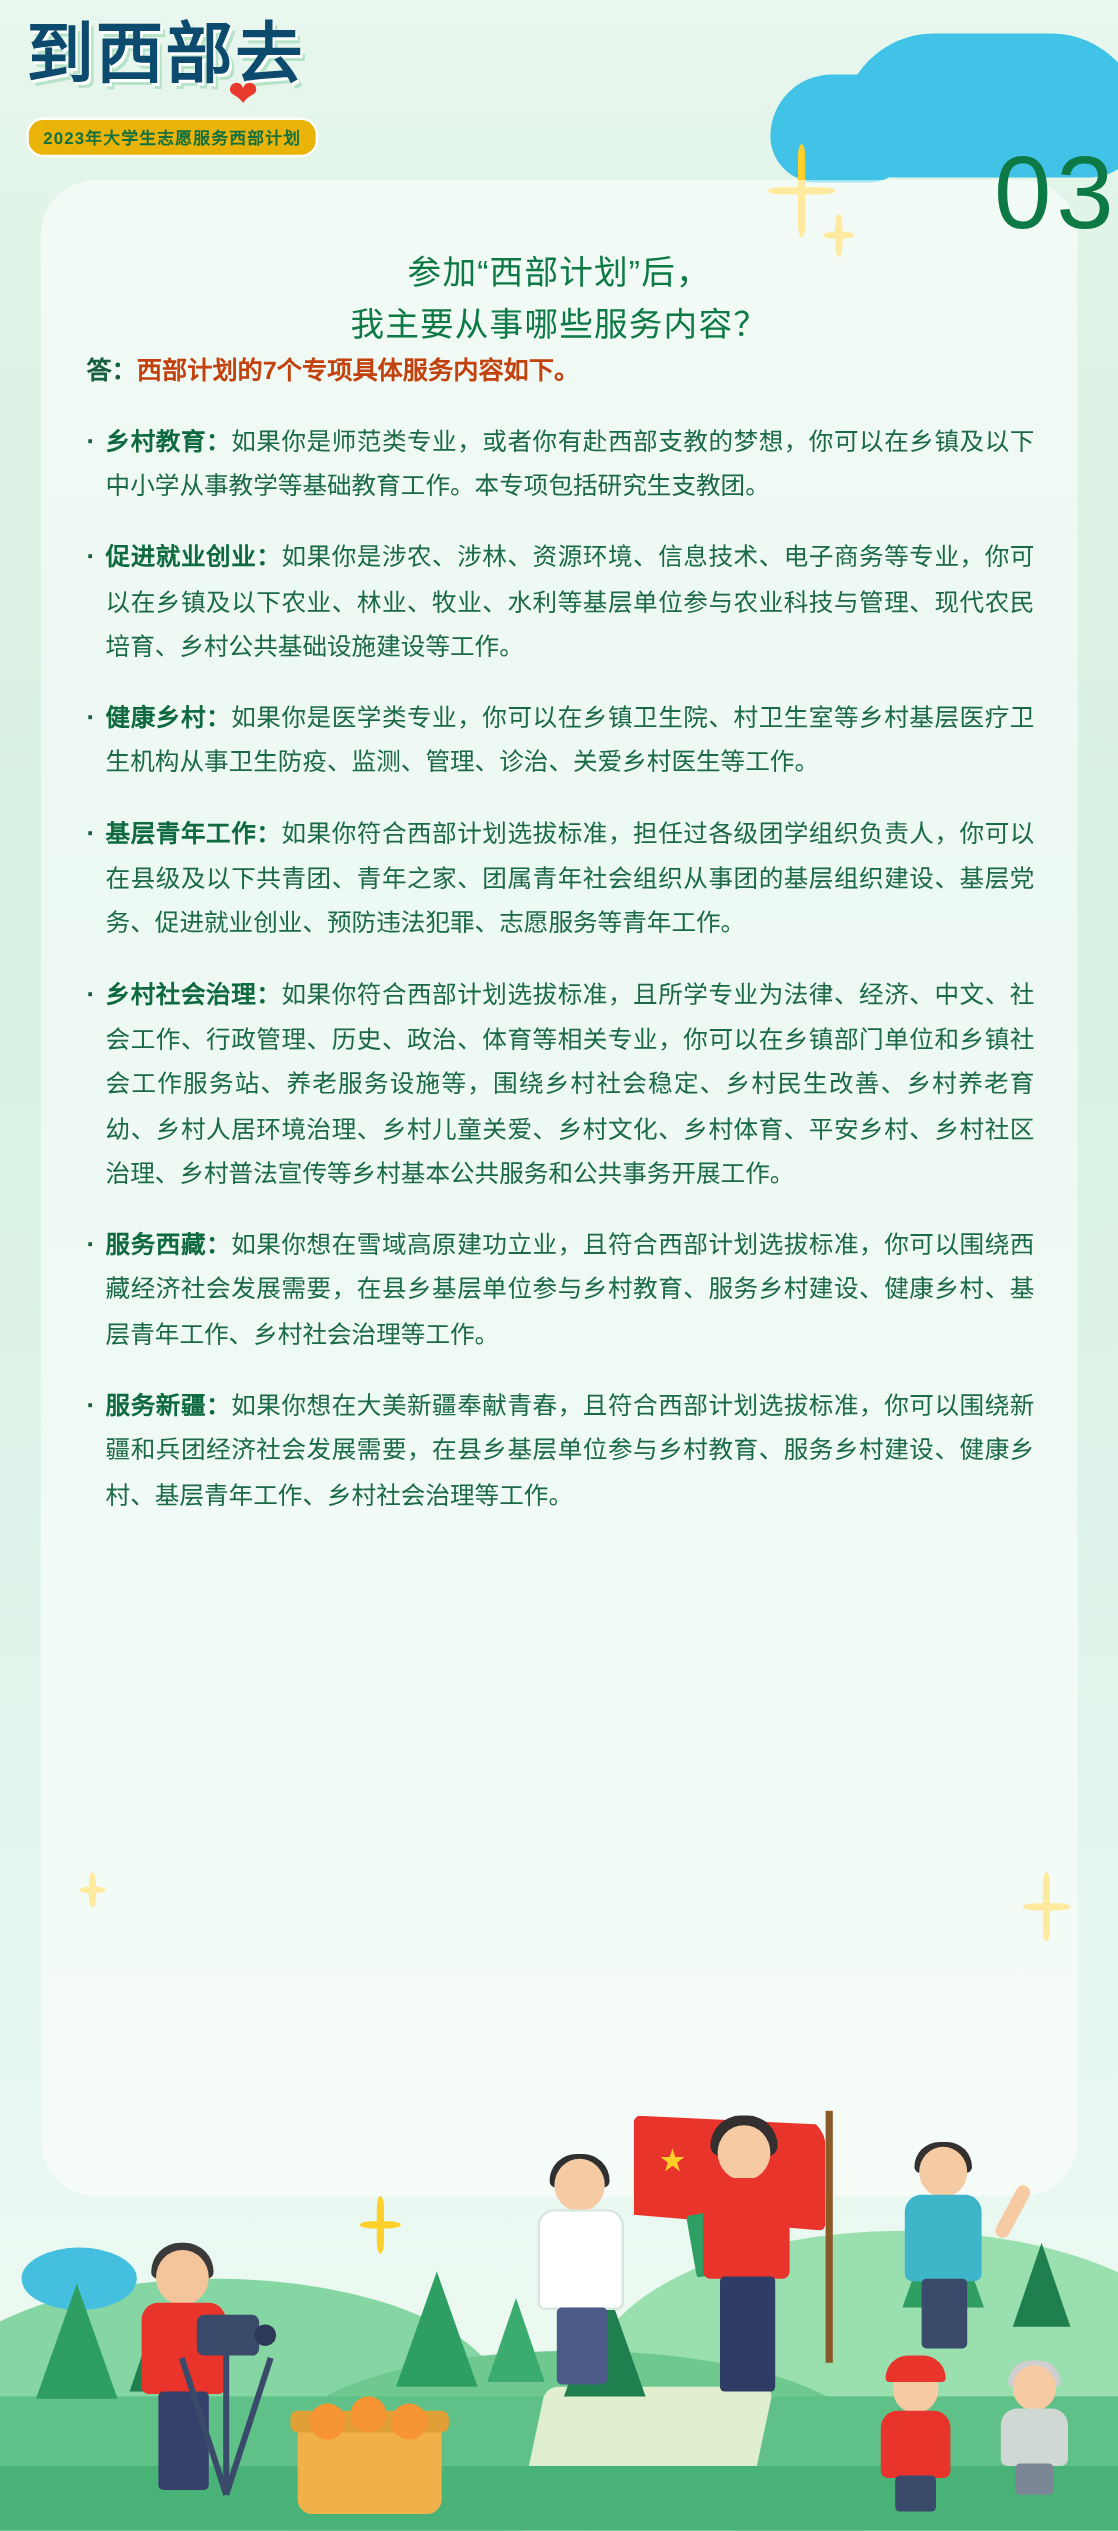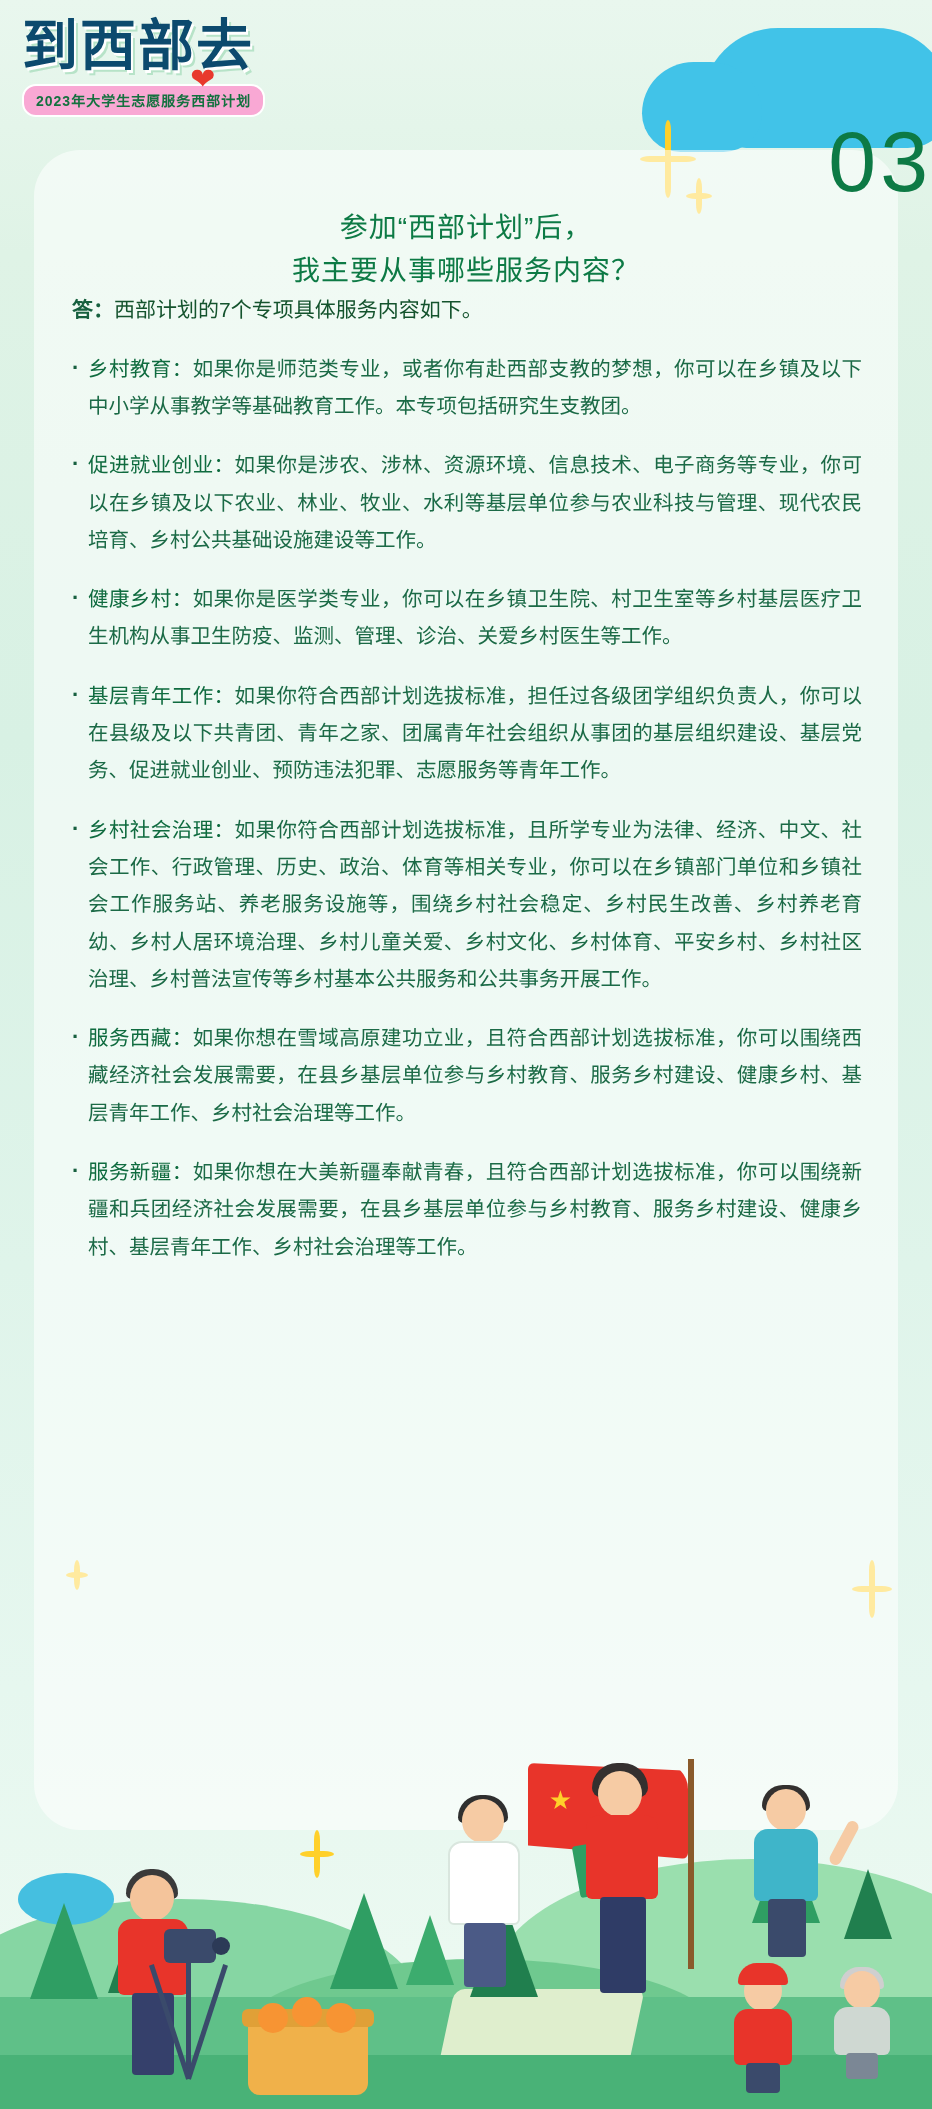--- a/index.html
+++ b/index.html
@@ -80,23 +80,23 @@
   }
   .logo-heart {
     position: absolute;
     left: 168px; top: 46px;
     width: 34px; height: 30px;
     color: #e8392d;
     font-size: 30px;
     line-height: 1;
   }
   .logo-sub {
-    margin-top: 10px;
+    margin-top: 24px;
     display: inline-block;
-    background: #f9a8d4;
+    background: #eab308;
     border: 2px solid #ffffff;
     border-radius: 14px;
     padding: 4px 12px 5px;
     color: #14713f;
     font-size: 14px;
     font-weight: bold;
     letter-spacing: 1px;
     white-space: nowrap;
   }
 
@@ -132,42 +132,42 @@
     width: 790px;
     color: #1f6f4a;
   }
   .answer {
     font-size: 21px;
     line-height: 1.7;
     color: #17603f;
     font-weight: bold;
     margin-bottom: 22px;
   }
-  .answer .ans-body { font-weight: normal; color: #14532d; }
+  .answer .ans-body { font-weight: bold; color: #c2410c; }
 
   .item {
     margin-bottom: 22px;
     font-size: 20.5px;
     line-height: 1.82;
     color: #1b6a46;
     text-align: justify;
     text-justify: inter-ideograph;
     position: relative;
     padding-left: 16px;
   }
   .item::before {
     content: "·";
     position: absolute;
     left: 0; top: -2px;
     color: #17603f;
     font-weight: bold;
     font-size: 22px;
   }
   .item .term {
-    font-weight: normal;
+    font-weight: bold;
     color: #0f6b3f;
   }
 
   
   .illus { position: absolute; left: 0; right: 0; bottom: 0; height: 420px; overflow: hidden; }
 
   .hill {
     position: absolute;
     border-radius: 50% 50% 0 0;
   }

